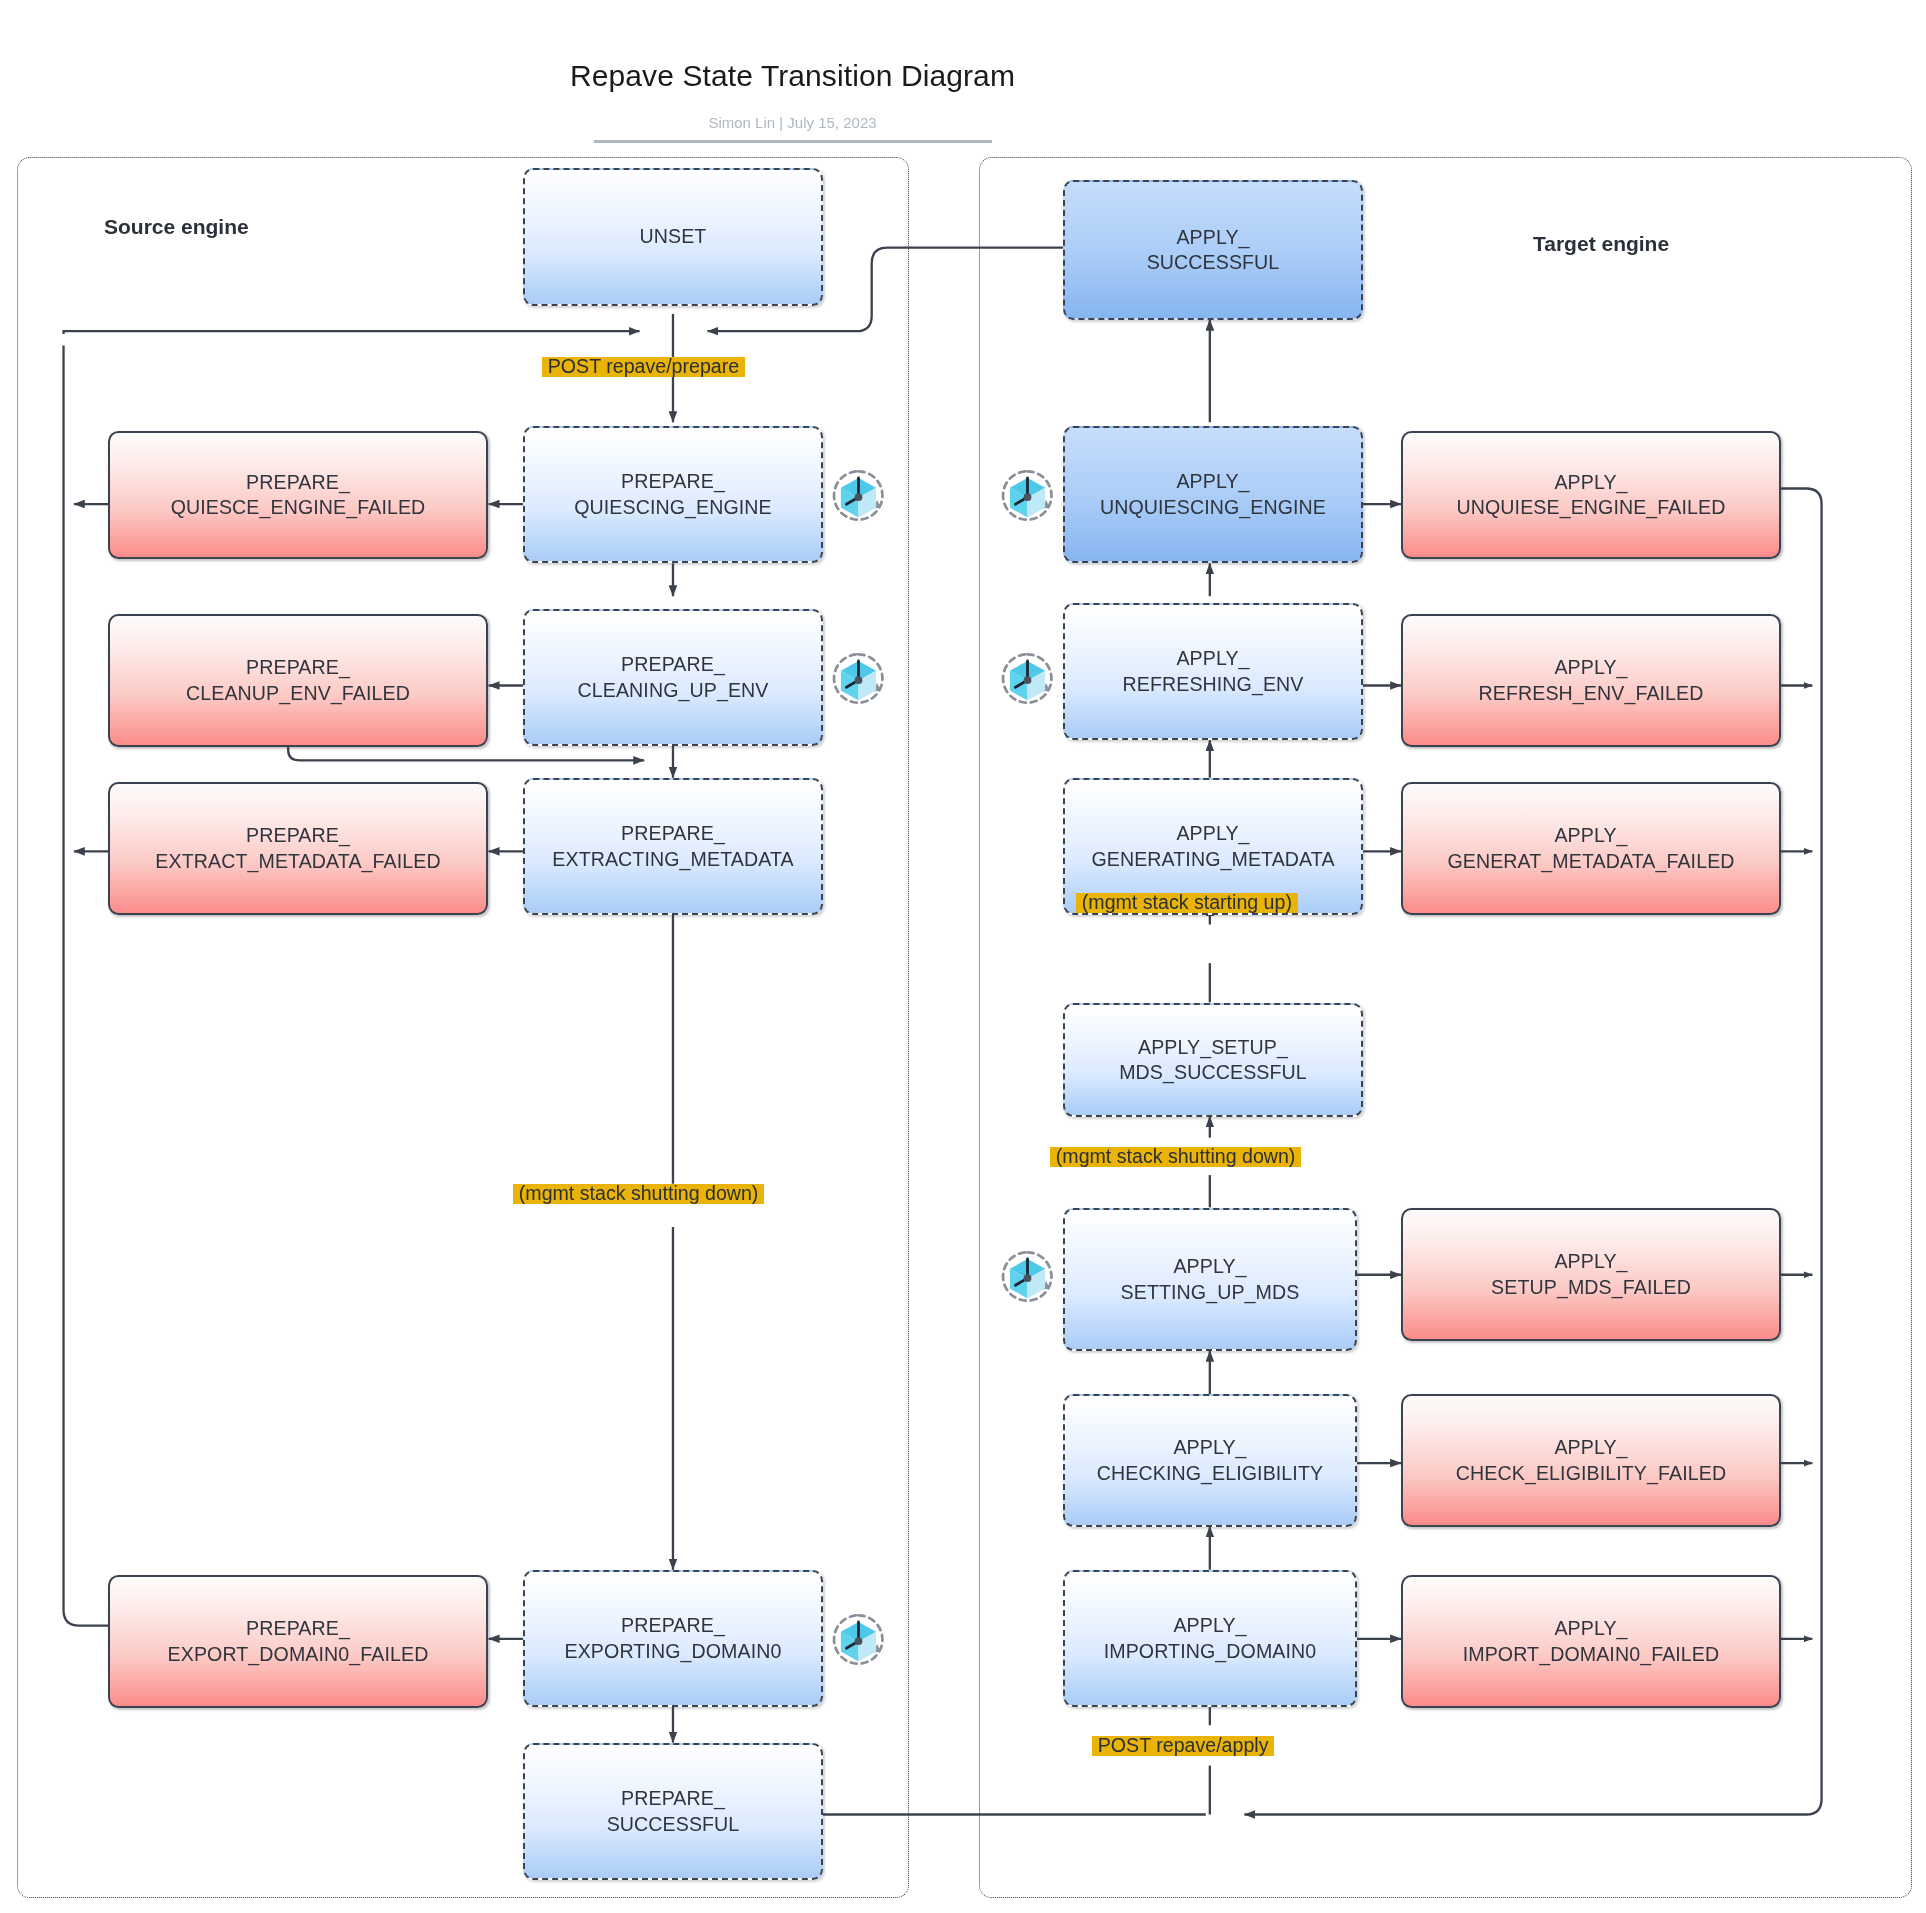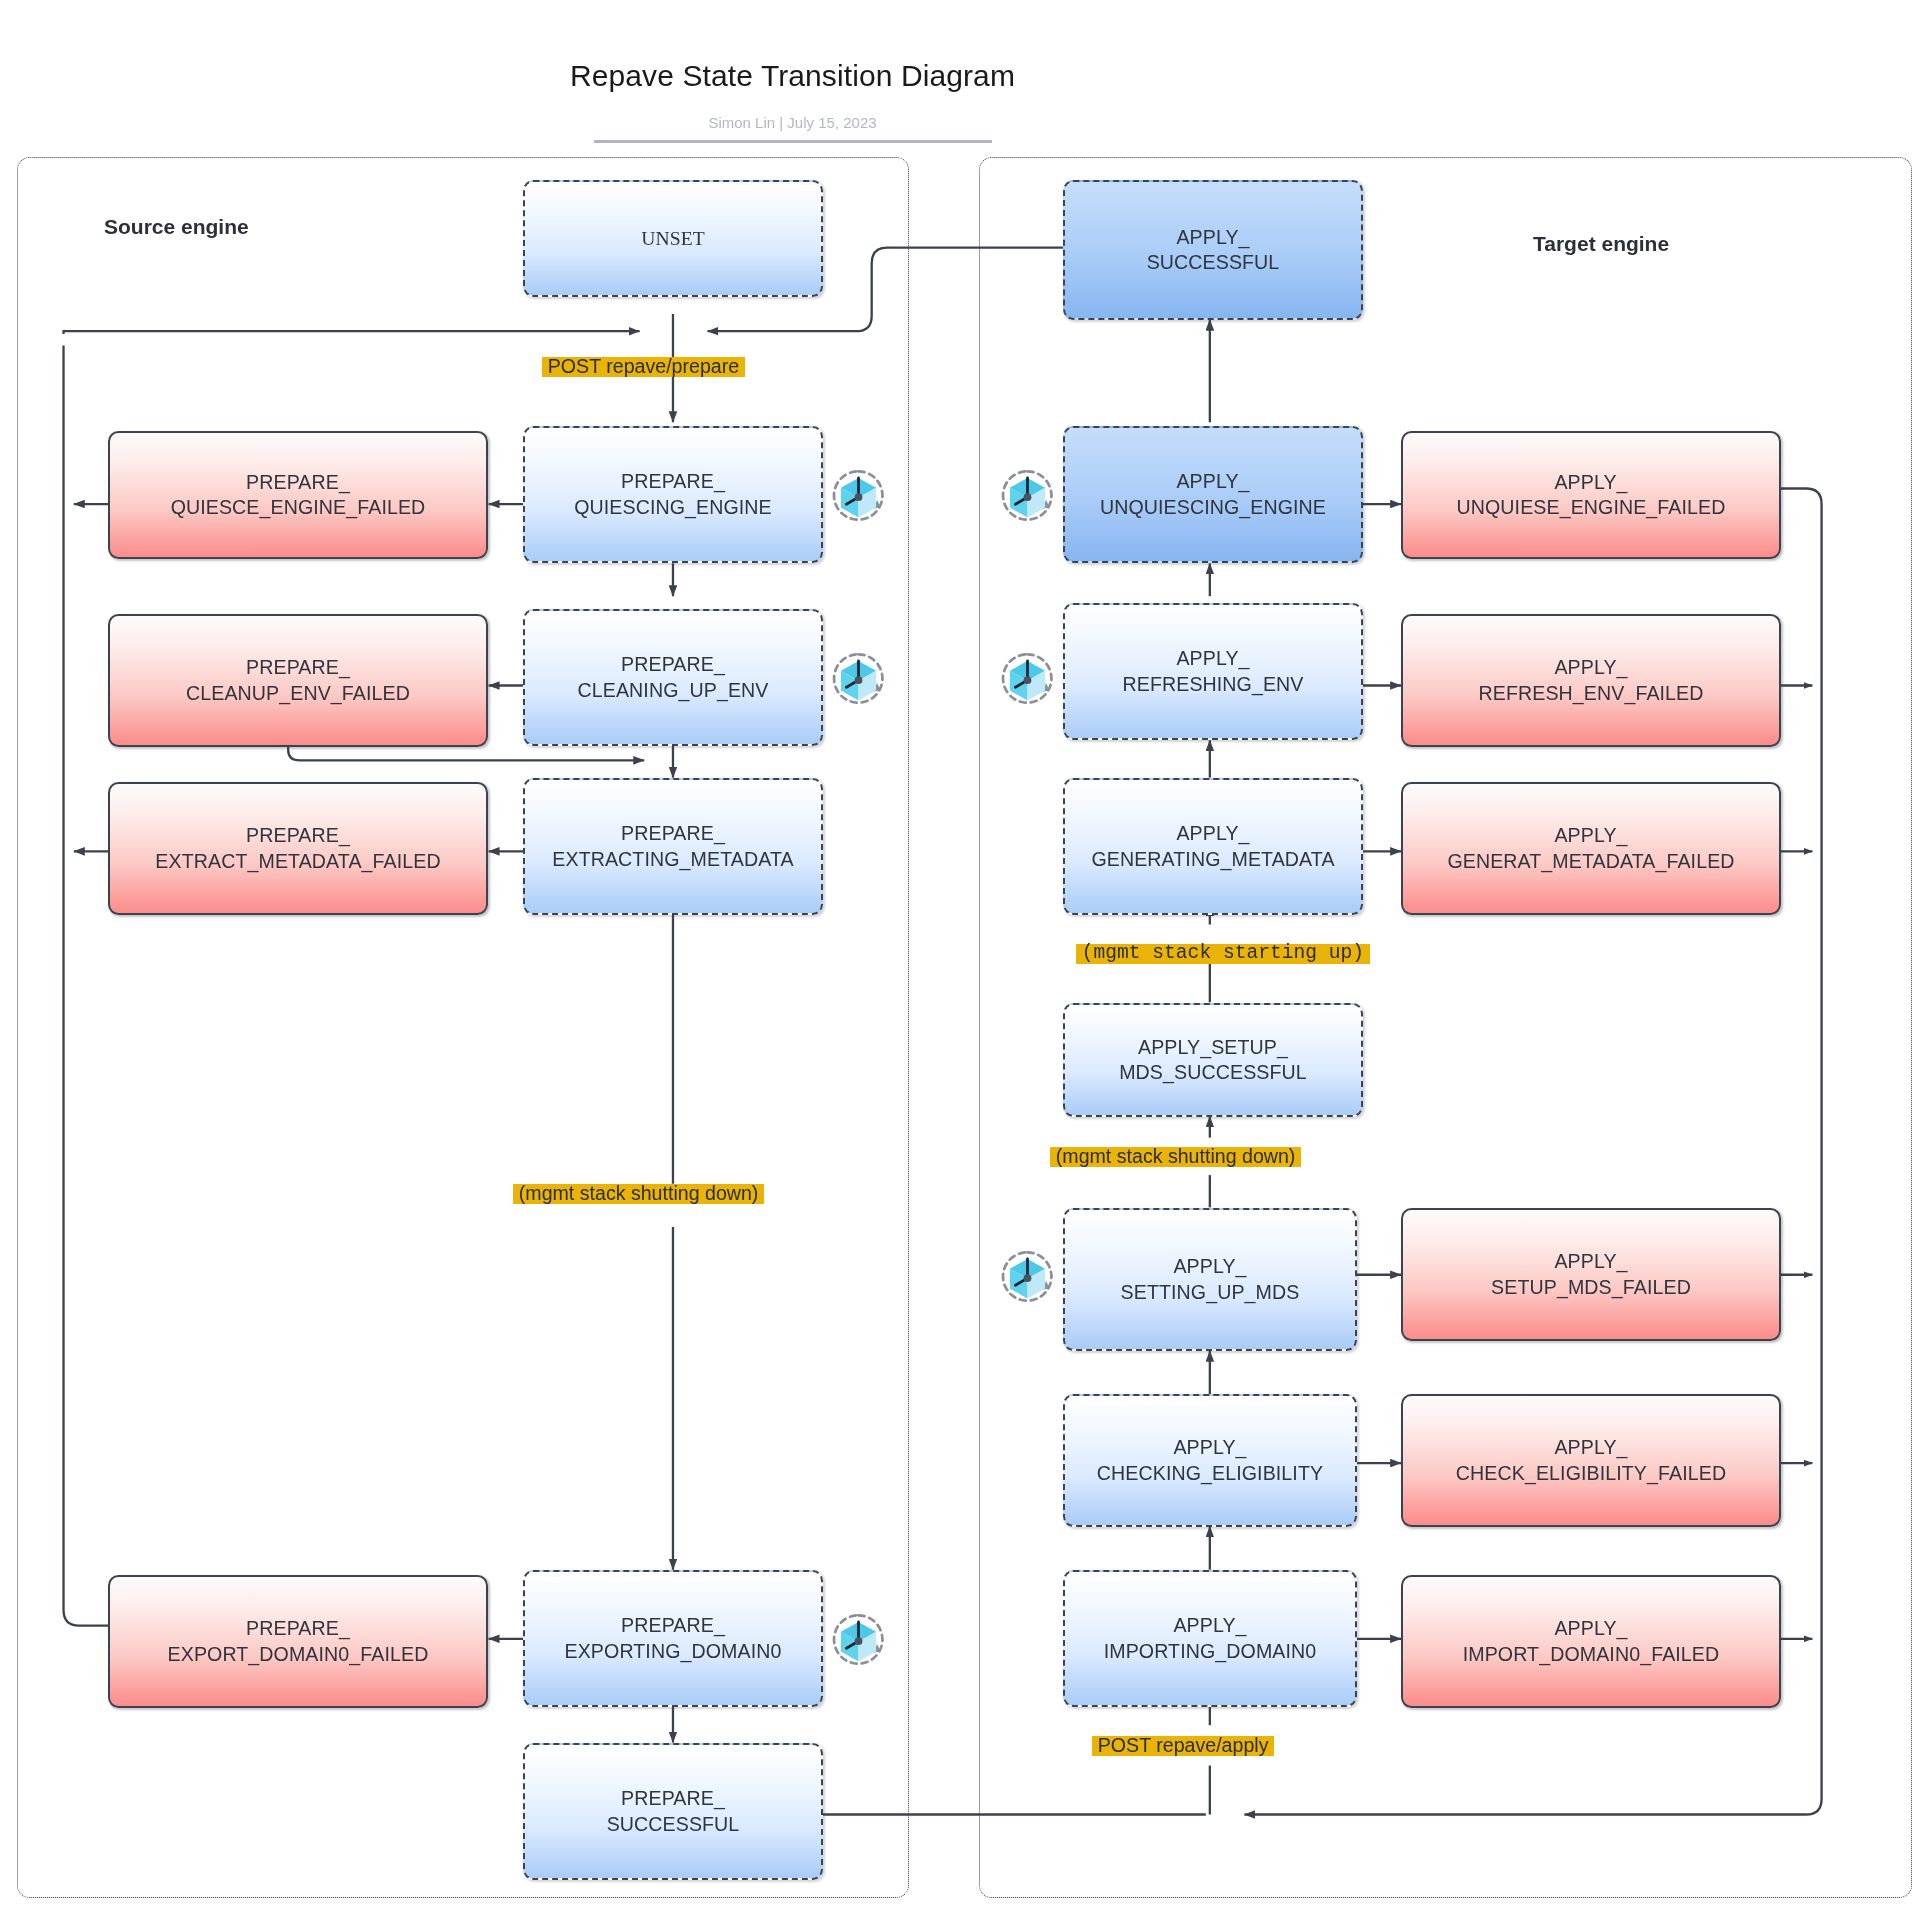--- a/index.html
+++ b/index.html
@@ -128,21 +128,21 @@
       <path d="M2100,1035 L2100,978" marker-end="url(#ahL)"></path>
 
       <path d="M2355,875 L2432,875" marker-end="url(#ahL)"></path>
 
       <path d="M3090,848 L3135,848 Q3162,848 3162,875 L3162,3123"></path>
 
       <path d="M2100,733 L2100,555" marker-end="url(#ahL)"></path>
     </g>
   </svg>
 
-  <div class="node active" style="left:523px;top:180px;width:300px;height:117px;font-family:Liberation Serif, serif;">UNSET</div>
+  <div class="node active" style="left:523px;top:168px;width:300px;height:138px;">UNSET</div>
 
   <div class="node active" style="left:523px;top:426px;width:300px;height:137px;">PREPARE_
 QUIESCING_ENGINE</div>
   <div class="node fail" style="left:108px;top:431px;width:380px;height:128px;">PREPARE_
 QUIESCE_ENGINE_FAILED</div>
 
   <div class="node active" style="left:523px;top:609px;width:300px;height:137px;">PREPARE_
 CLEANING_UP_ENV</div>
   <div class="node fail" style="left:108px;top:614px;width:380px;height:133px;">PREPARE_
 CLEANUP_ENV_FAILED</div>
@@ -191,21 +191,21 @@
   <div class="node fail" style="left:1401px;top:1394px;width:380px;height:133px;">APPLY_
 CHECK_ELIGIBILITY_FAILED</div>
 
   <div class="node active" style="left:1063px;top:1570px;width:294px;height:137px;">APPLY_
 IMPORTING_DOMAIN0</div>
   <div class="node fail" style="left:1401px;top:1575px;width:380px;height:133px;">APPLY_
 IMPORT_DOMAIN0_FAILED</div>
 
   <div class="elabel" style="left:542px;top:357px;">POST repave/prepare</div>
   <div class="elabel" style="left:513px;top:1184px;">(mgmt stack shutting down)</div>
-  <div class="elabel" style="left:1076px;top:944px;font-family:Liberation Mono, monospace;">(mgmt stack starting up)</div>
+  <div class="elabel" style="left:1076px;top:893px;">(mgmt stack starting up)</div>
   <div class="elabel" style="left:1050px;top:1147px;">(mgmt stack shutting down)</div>
   <div class="elabel" style="left:1092px;top:1736px;">POST repave/apply</div>
 
   <div class="clockicon" style="left:831px;top:468px;">
     <svg viewBox="0 0 100 100" width="55" height="55">
       <path d="M50,6 A44,44 0 1 1 49,6" fill="none" stroke="#8a8f98" stroke-width="5" stroke-dasharray="11 9" stroke-linecap="round"></path>
       <path d="M84,58 L90,72 L76,74 z" fill="#8a8f98"></path>
       <path d="M50,18 L82,36 L50,54 L18,36 z" fill="#4ec8e8"></path>
       <path d="M18,36 L50,54 L50,90 L18,72 z" fill="#5fd2ee"></path>
       <path d="M50,54 L82,36 L82,72 L50,90 z" fill="#bfe9f6"></path>

